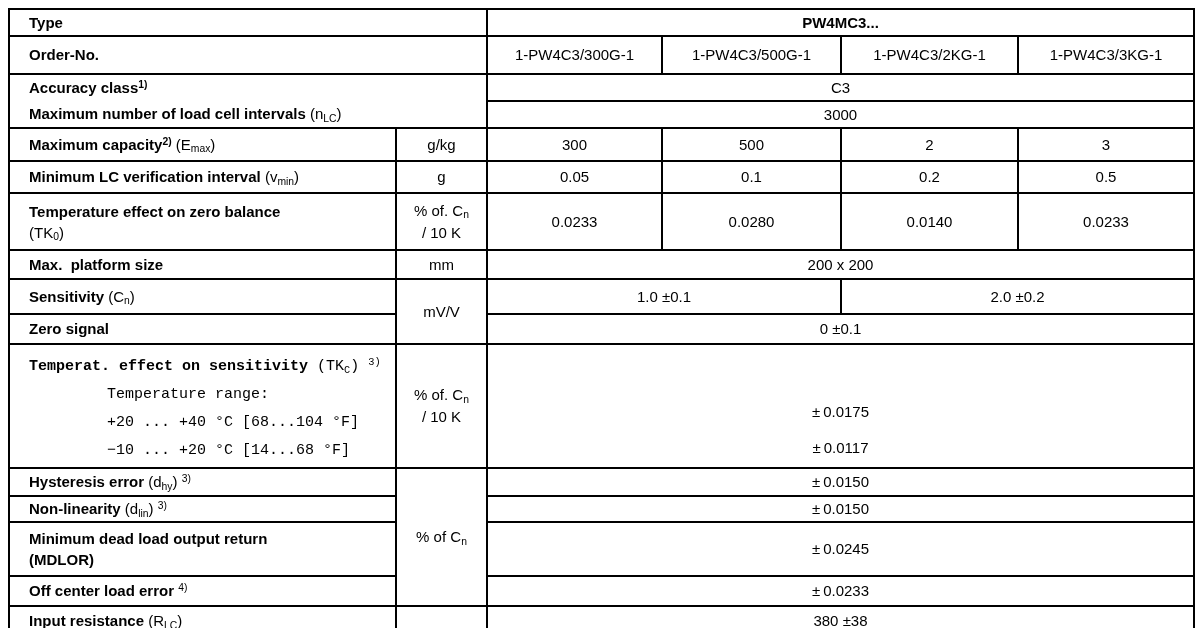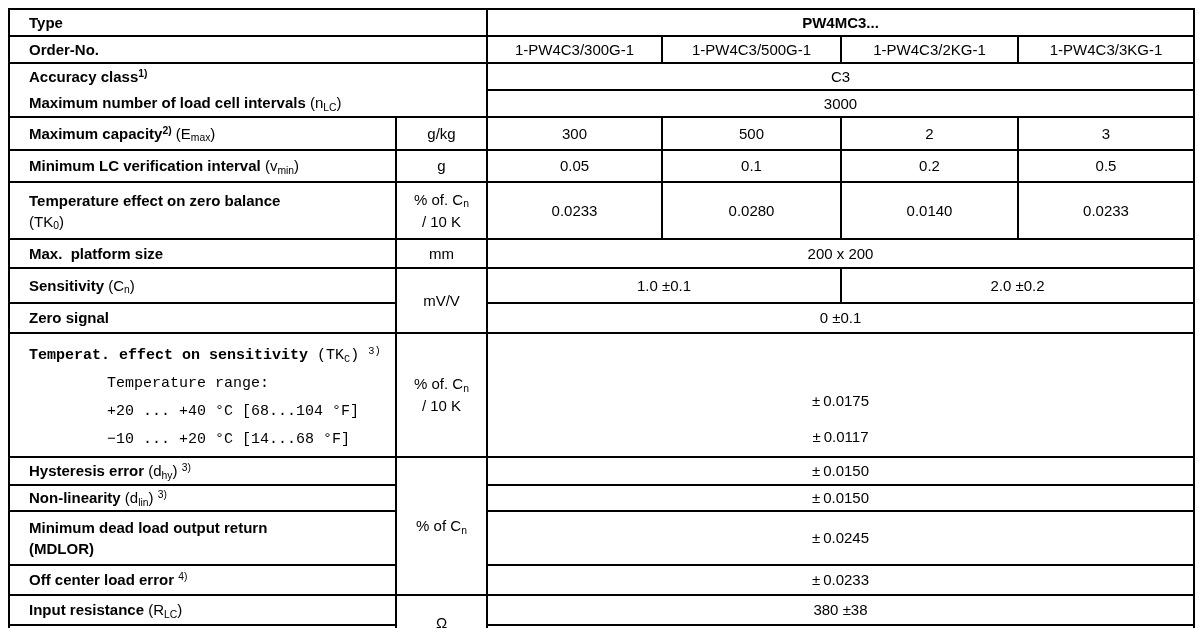--- a/index.html
+++ b/index.html
@@ -78,21 +78,21 @@
           <div class="cellwrap">
             <div class="line"><span class="b">Type</span></div>
           </div>
         </td>
         <td class="value" colspan="4">
           <div class="cellwrap">
             <div class="line"><span class="b">PW4MC3...</span></div>
           </div>
         </td>
       </tr>
-      <tr style="height: 27px;">
+      <tr style="height: 38px;">
         <td class="label" colspan="2">
           <div class="cellwrap">
             <div class="line"><span class="b">Order-No.</span></div>
           </div>
         </td>
         <td class="value">
           <div class="cellwrap">
             <div class="line"><span>1-PW4C3/300G-1</span></div>
           </div>
         </td>

